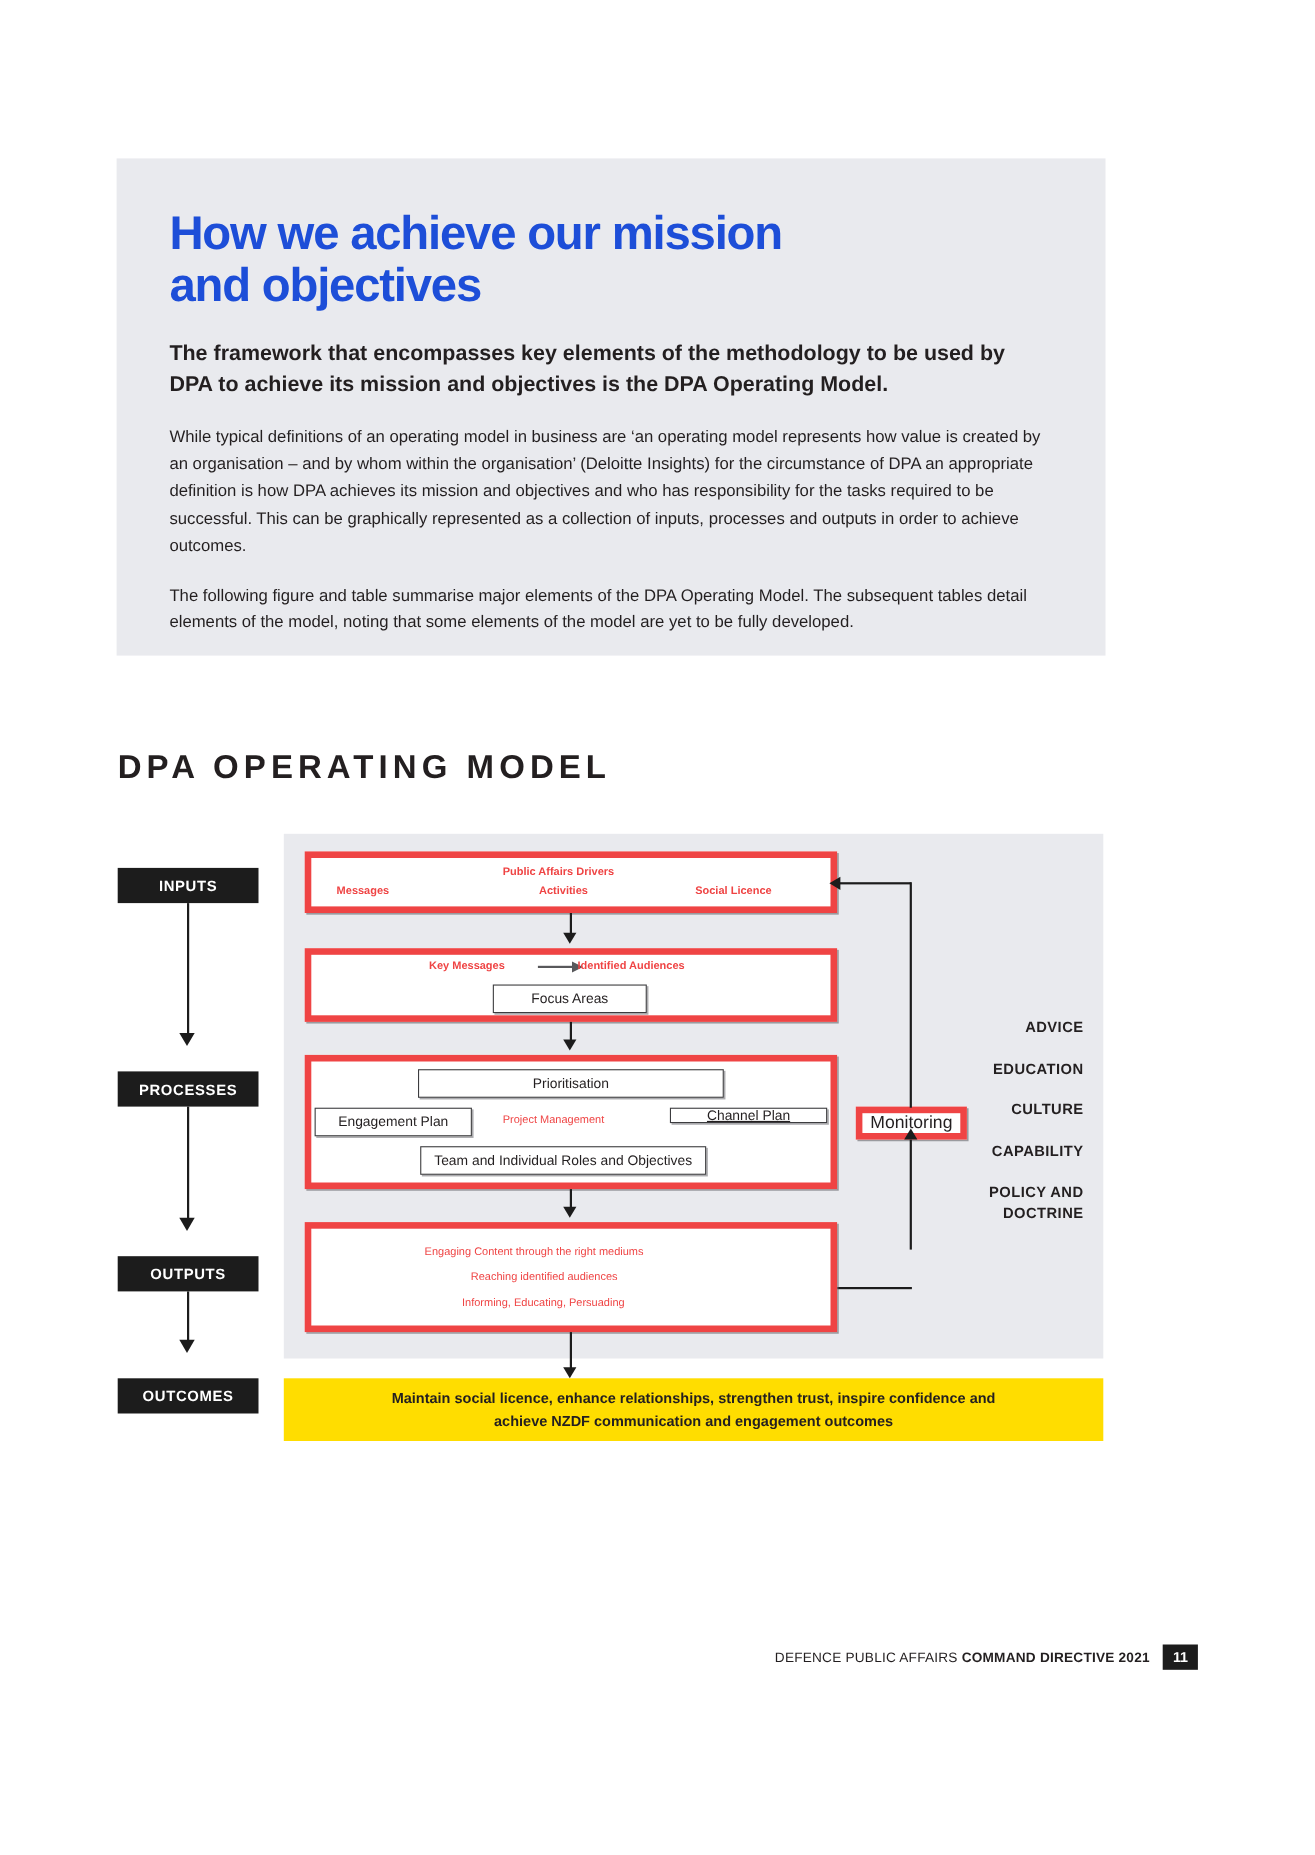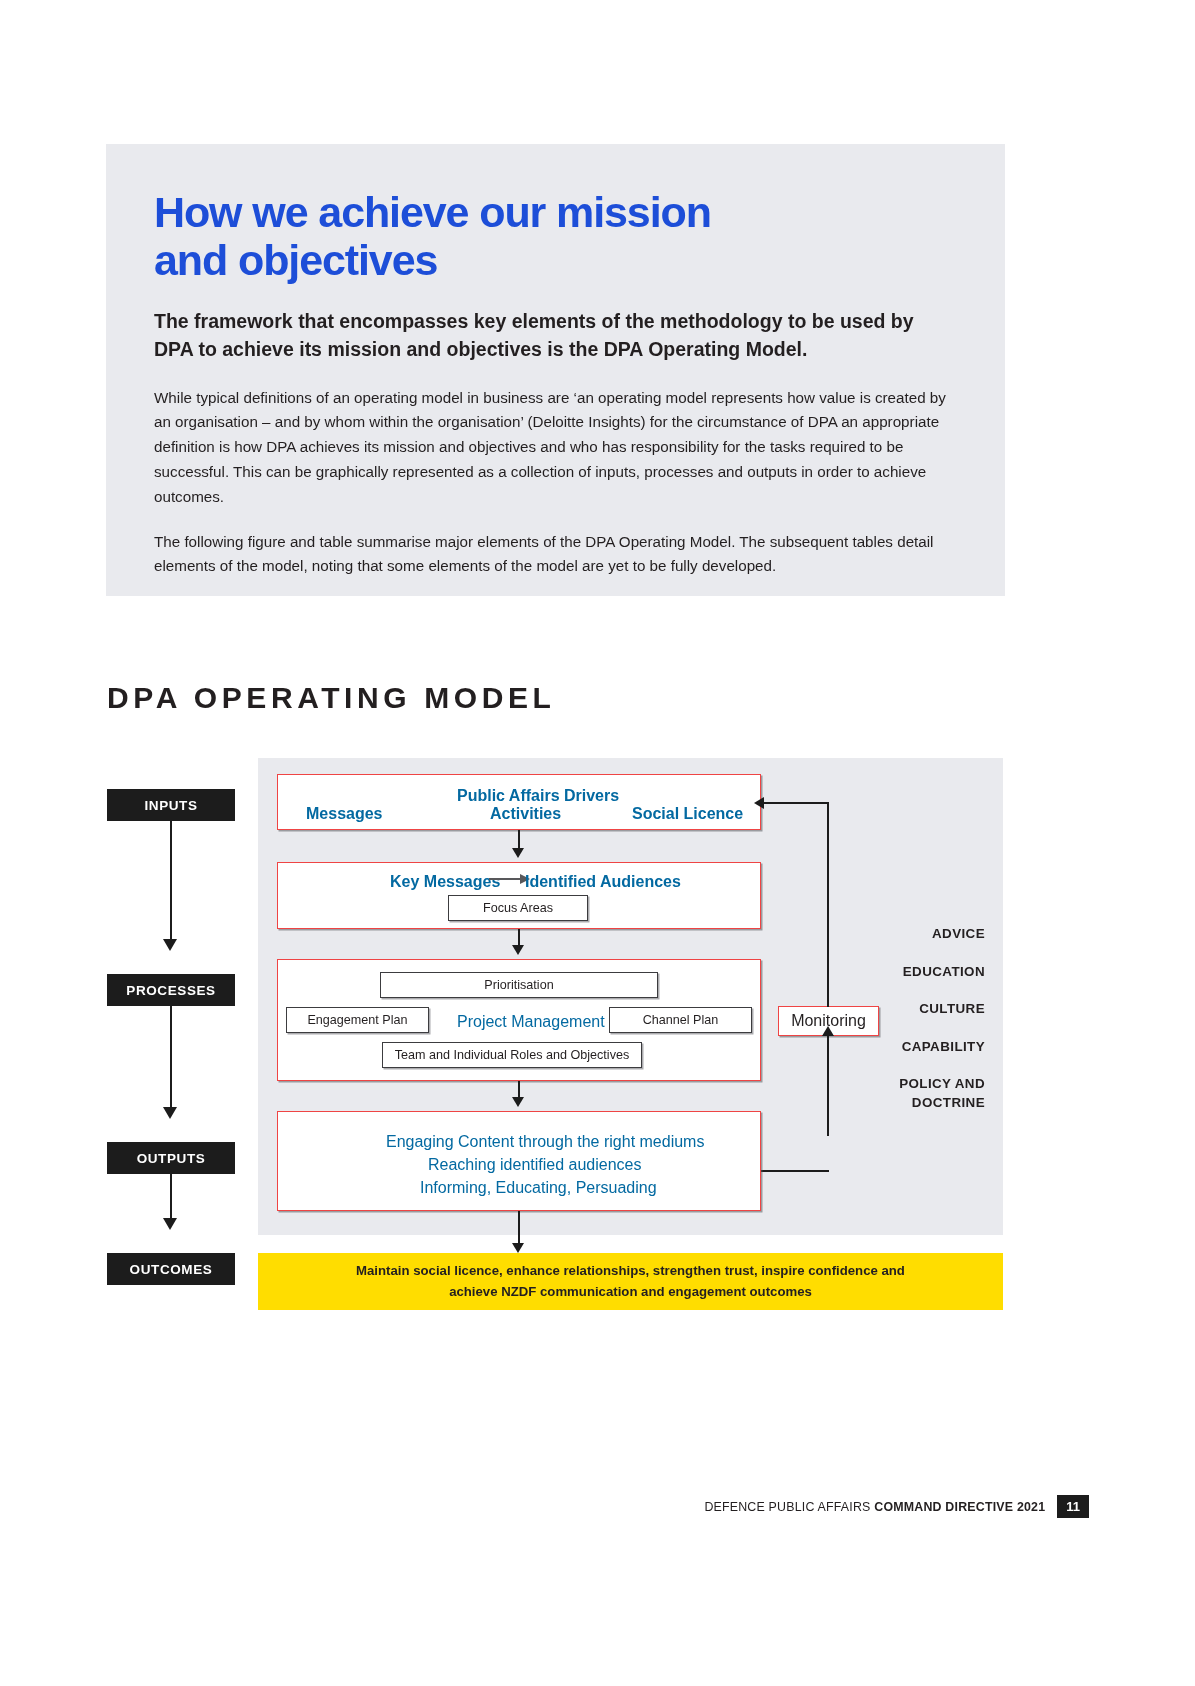--- a/index.html
+++ b/index.html
@@ -102,21 +102,21 @@
     border-top: 12px solid #1c1c1c;
   }
   .sa-1 { top: 939px; }
   .sa-2 { top: 1107px; }
   .sa-3 { top: 1218px; }
 
   
   .box {
     position: absolute;
     background: #ffffff;
-    border: 1px solid #ef4444;
+    border: 6px solid #ef4444;
     box-shadow: 1.5px 1.5px 0 rgba(90,90,95,0.55);
   }
   .box-drivers  { left: 277px; top: 774px; width: 484px; height: 56px; }
   .box-keymsg   { left: 277px; top: 862px; width: 484px; height: 67px; }
   .box-process  { left: 277px; top: 959px; width: 484px; height: 122px; }
   .box-output   { left: 277px; top: 1111px; width: 484px; height: 100px; }
   .box-monitor  { left: 778px; top: 1006px; width: 101px; height: 30px;
                   display: flex; align-items: center; justify-content: center; }
 
   .inner-box {
@@ -124,27 +124,27 @@
     background: #ffffff;
     border: 1px solid #3c3c3f;
     box-shadow: 1.5px 1.5px 0 rgba(90,90,95,0.5);
     display: flex; align-items: center; justify-content: center;
     font-size: 12.6px;
     color: #231f20;
   }
   .ib-focus     { left: 448px; top: 895px; width: 140px; height: 26px; }
   .ib-prior     { left: 380px; top: 972px; width: 278px; height: 26px; }
   .ib-engage    { left: 286px; top: 1007px; width: 143px; height: 26px; }
-  .ib-channel   { left: 609px; top: 1007px; width: 143px; height: 26px; }
+  .ib-channel   { left: 609px; top: 1007px; width: 143px; height: 14px; text-decoration: underline; }
   .ib-roles     { left: 382px; top: 1042px; width: 260px; height: 26px; }
 
   .dtext {
     position: absolute;
-    font-size: 16px;
-    color: #0369a1;
+    font-size: 10px;
+    color: #ef4444;
     white-space: nowrap;
   }
 
   .t-padrivers  { left: 457px; top: 787px; font-weight: 700; }
   .t-messages   { left: 306px; top: 805px; font-weight: 700; }
   .t-activities { left: 490px; top: 805px; font-weight: 700; }
   .t-social     { left: 632px; top: 805px; font-weight: 700; }
   .t-keymsg     { left: 390px; top: 873px; font-weight: 700; }
   .t-idaud      { left: 525px; top: 873px; font-weight: 700; }
   .t-projmgmt   { left: 457px; top: 1013px; }

